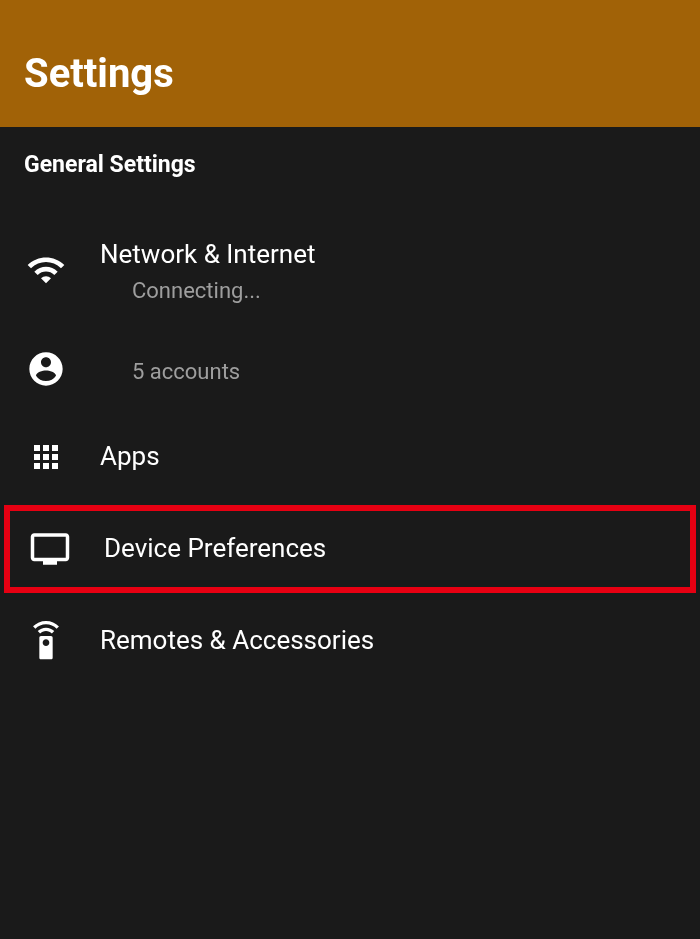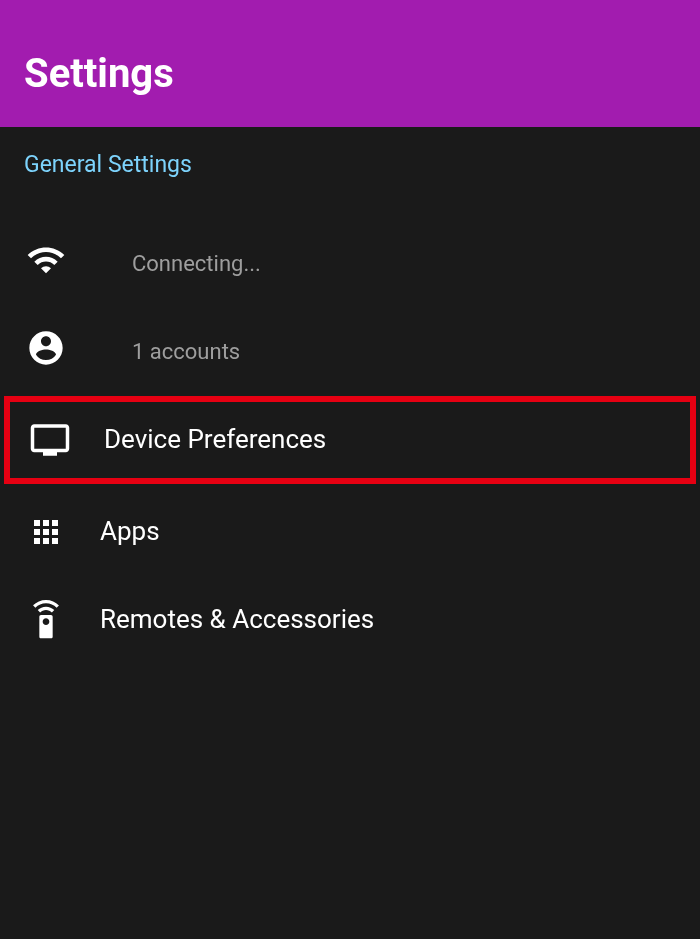--- a/index.html
+++ b/index.html
@@ -10,35 +10,35 @@
     body {
       width: 700px;
       height: 939px;
       background: #1a1a1a;
       font-family: -apple-system, BlinkMacSystemFont, 'Segoe UI', Roboto, sans-serif;
       color: #ffffff;
       overflow: hidden;
     }
     .header {
       padding: 50px 24px 30px 24px;
-      background: #a21caf;
+      background: #a16207;
     }
     .page-title {
       font-size: 40px;
       font-weight: 700;
       color: #ffffff;
     }
     .content {
       background: #1a1a1a;
     }
     .section-header {
       padding: 24px 40px 18px 24px;
       font-size: 23px;
-      font-weight: 400;
-      color: #7dd3fc;
+      font-weight: 700;
+      color: #ffffff;
     }
     .settings-list {
       padding-top: 20px;
     }
     .settings-item {
       display: flex;
       align-items: center;
       padding: 22px 24px;
       cursor: pointer;
       position: relative;
@@ -90,54 +90,55 @@
 
   <div class="settings-list">
 
     <div class="settings-item">
       <div class="icon-container">
         <svg width="40" height="40" viewBox="0 0 24 24">
           <path d="M1 9l2 2c4.97-4.97 13.03-4.97 18 0l2-2C16.93 2.93 7.08 2.93 1 9zm8 8l3 3 3-3c-1.65-1.66-4.34-1.66-6 0zm-4-4l2 2c2.76-2.76 7.24-2.76 10 0l2-2C15.14 9.14 8.87 9.14 5 13z"></path>
         </svg>
       </div>
       <div class="item-text">
+        <div class="item-title">Network &amp; Internet</div>
         <div class="item-subtitle">Connecting...</div>
       </div>
     </div>
 
     <div class="settings-item">
       <div class="icon-container">
         <svg width="40" height="40" viewBox="0 0 24 24">
           <path d="M12 2C6.48 2 2 6.48 2 12s4.48 10 10 10 10-4.48 10-10S17.52 2 12 2zm0 3c1.66 0 3 1.34 3 3s-1.34 3-3 3-3-1.34-3-3 1.34-3 3-3zm0 14.2c-2.5 0-4.71-1.28-6-3.22.03-1.99 4-3.08 6-3.08 1.99 0 5.97 1.09 6 3.08-1.29 1.94-3.5 3.22-6 3.22z"></path>
         </svg>
       </div>
       <div class="item-text">
-        <div class="item-subtitle">1 accounts</div>
+        <div class="item-subtitle">5 accounts</div>
+      </div>
+    </div>
+
+    <div class="settings-item">
+      <div class="icon-container">
+        <svg width="36" height="36" viewBox="0 0 24 24">
+          <path d="M4 8h4V4H4v4zm6 12h4v-4h-4v4zm-6 0h4v-4H4v4zm0-6h4v-4H4v4zm6 0h4v-4h-4v4zm6-10v4h4V4h-4zm-6 4h4V4h-4v4zm6 6h4v-4h-4v4zm0 6h4v-4h-4v4z"></path>
+        </svg>
+      </div>
+      <div class="item-text">
+        <div class="item-title">Apps</div>
       </div>
     </div>
 
     <div class="settings-item highlighted">
       <div class="icon-container">
         <svg width="42" height="42" viewBox="0 0 24 24">
           <path d="M21 3H3c-1.1 0-2 .9-2 2v12c0 1.1.9 2 2 2h5v2h8v-2h5c1.1 0 1.99-.9 1.99-2L23 5c0-1.1-.9-2-2-2zm0 14H3V5h18v12z"></path>
         </svg>
       </div>
       <div class="item-text">
         <div class="item-title">Device Preferences</div>
-      </div>
-    </div>
-
-    <div class="settings-item">
-      <div class="icon-container">
-        <svg width="36" height="36" viewBox="0 0 24 24">
-          <path d="M4 8h4V4H4v4zm6 12h4v-4h-4v4zm-6 0h4v-4H4v4zm0-6h4v-4H4v4zm6 0h4v-4h-4v4zm6-10v4h4V4h-4zm-6 4h4V4h-4v4zm6 6h4v-4h-4v4zm0 6h4v-4h-4v4z"></path>
-        </svg>
-      </div>
-      <div class="item-text">
-        <div class="item-title">Apps</div>
       </div>
     </div>
 
     <div class="settings-item">
       <div class="icon-container">
         <svg width="40" height="40" viewBox="0 0 24 24">
           <path d="M15 9H9c-.55 0-1 .45-1 1v12c0 .55.45 1 1 1h6c.55 0 1-.45 1-1V10c0-.55-.45-1-1-1zm-3 6c-1.1 0-2-.9-2-2s.9-2 2-2 2 .9 2 2-.9 2-2 2zM7.05 6.05l1.41 1.41C9.37 6.56 10.62 6 12 6s2.63.56 3.54 1.46l1.41-1.41C15.68 4.78 13.93 4 12 4s-3.68.78-4.95 2.05zM12 0C8.96 0 6.21 1.23 4.22 3.22l1.41 1.41C7.26 3.01 9.51 2 12 2s4.74 1.01 6.36 2.64l1.41-1.41C17.79 1.23 15.04 0 12 0z"></path>
         </svg>
       </div>
       <div class="item-text">

